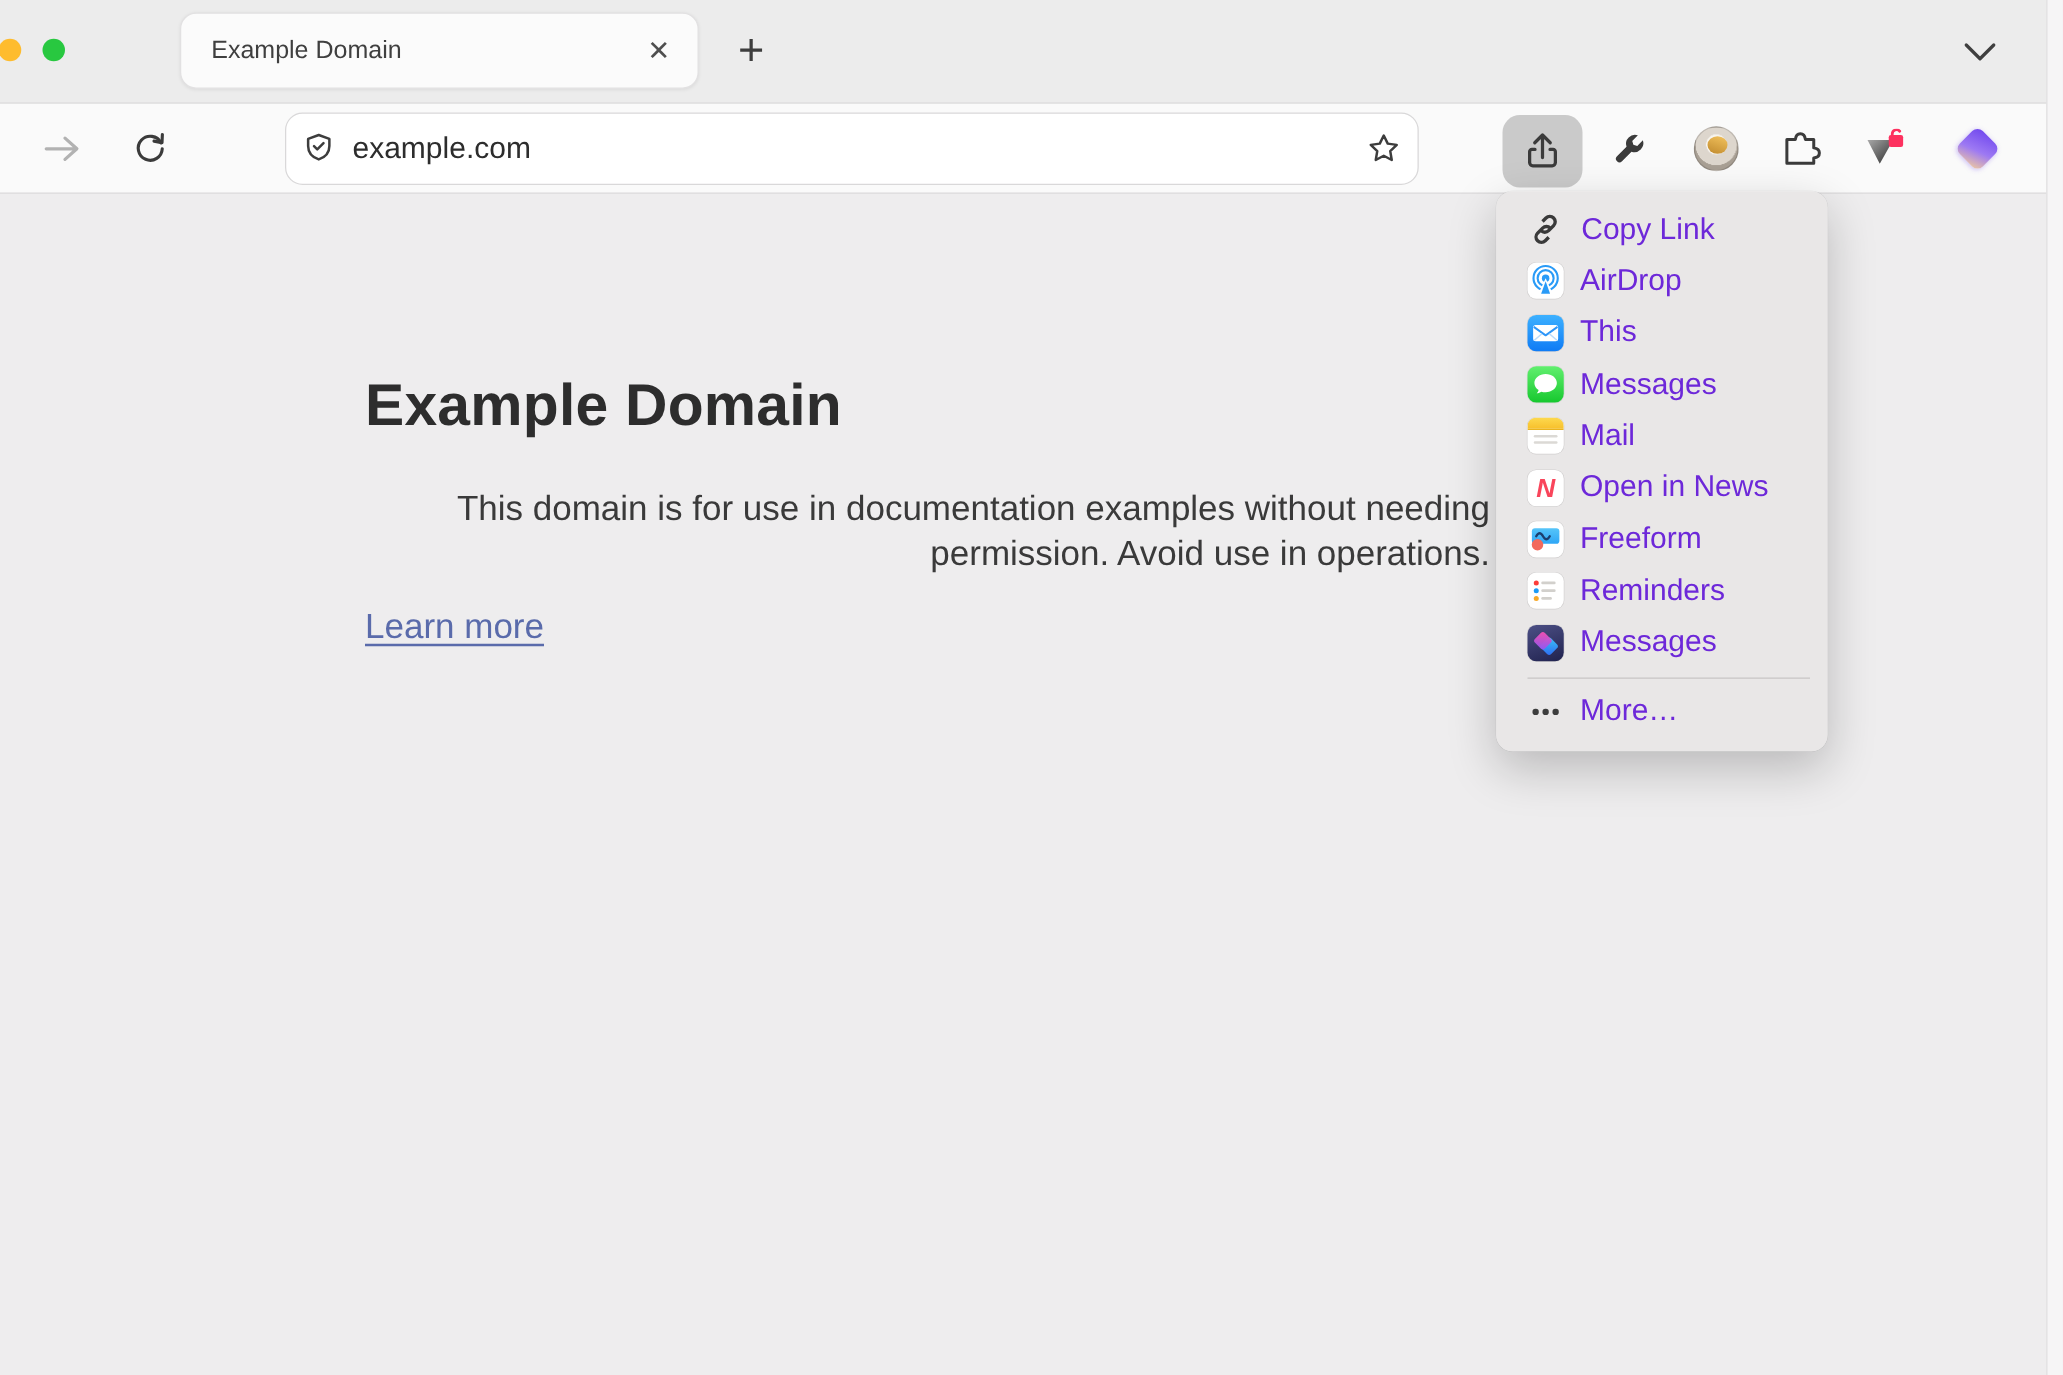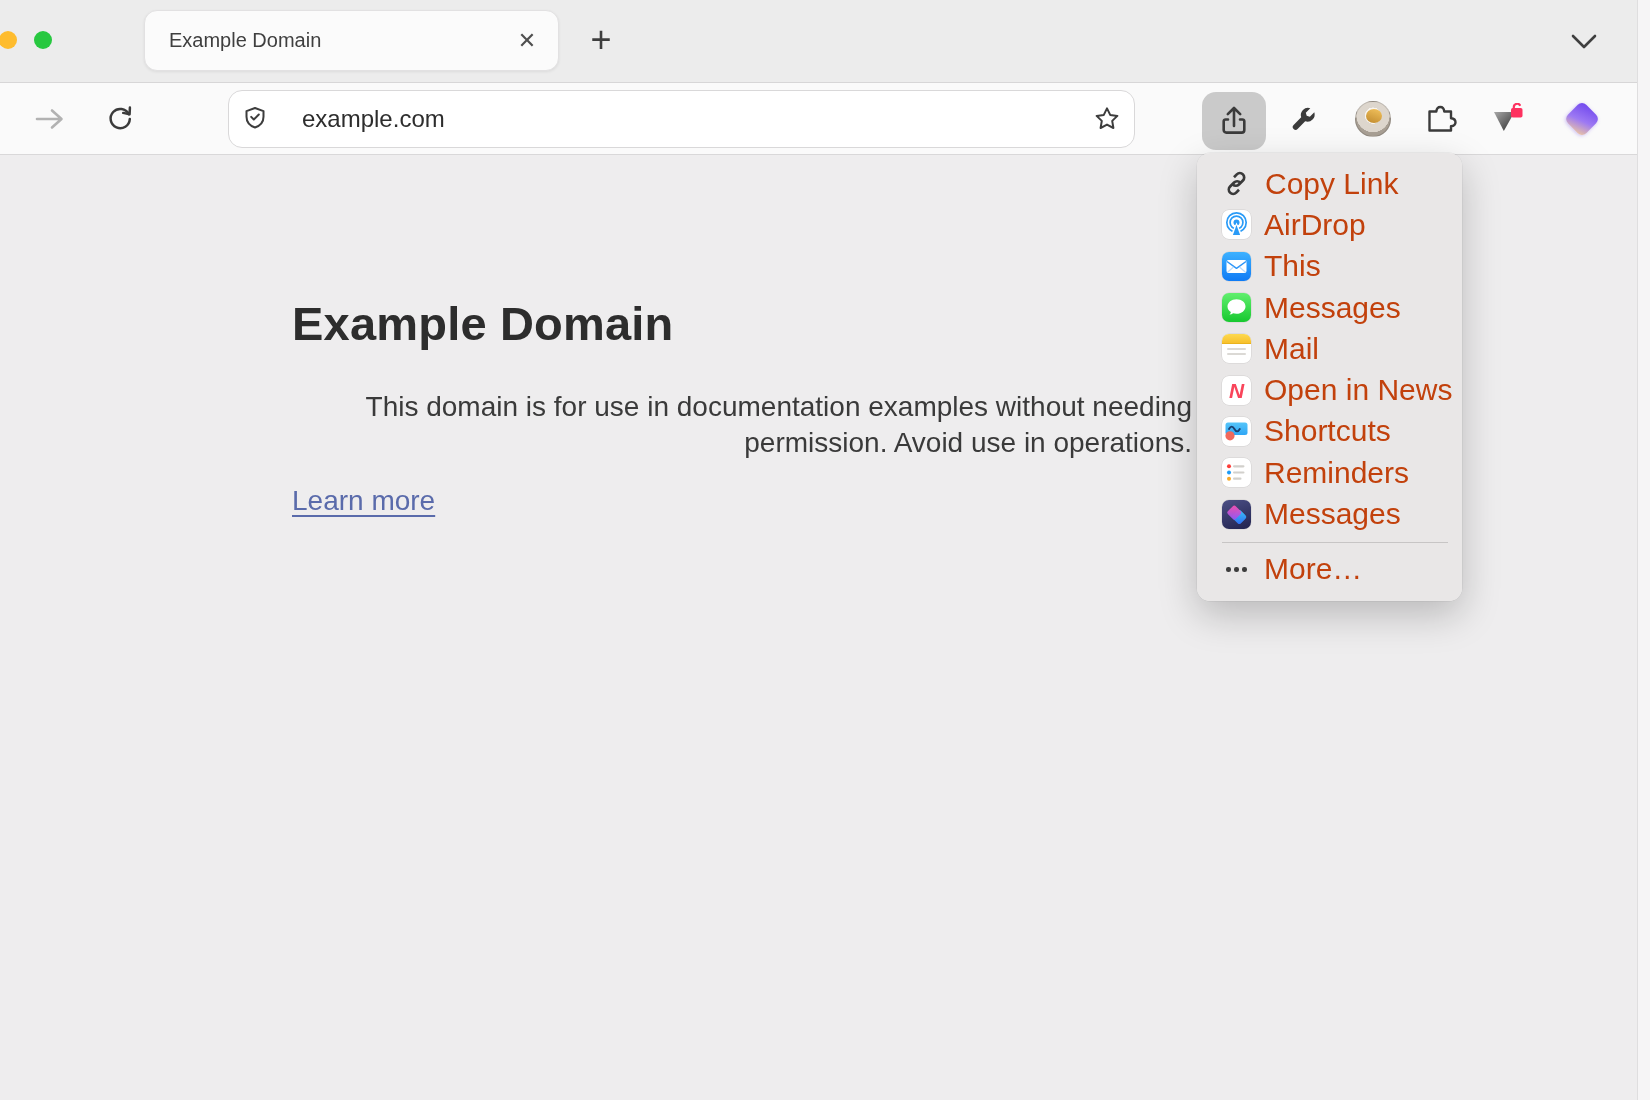--- a/index.html
+++ b/index.html
@@ -14,31 +14,31 @@
   .tl.green{left:34px;background:#28c840;}
   .tab{position:absolute;left:144px;top:10px;width:415px;height:61px;background:#fbfbfb;border:1px solid #e2e1e2;border-radius:13px;box-shadow:0 1px 3px rgba(0,0,0,.07);display:flex;align-items:center;box-sizing:border-box;}
   .tab-title{margin-left:24px;font-size:20px;color:#3f3f3f;flex:1;white-space:nowrap;overflow:hidden;}
   .tab-close{margin-right:16px;width:30px;height:30px;display:flex;align-items:center;justify-content:center;font-size:22px;color:#4f4f4f;border-radius:7px;cursor:default;}
   .newtab{position:absolute;left:582px;top:21px;width:38px;height:38px;display:flex;align-items:center;justify-content:center;font-size:36px;font-weight:300;color:#3d3d3d;}
   .tab-overview{position:absolute;left:1566px;top:30px;width:36px;height:24px;display:flex;align-items:center;justify-content:center;}
 
   
   .toolbar{position:absolute;left:0;top:83px;width:1637px;height:71px;background:#fafafa;border-bottom:1px solid #d9d8d9;}
   .tbtn{position:absolute;top:0;height:71px;display:flex;align-items:center;justify-content:center;}
-  .addressbar{position:absolute;left:228px;top:7px;width:907px;height:58px;background:#ffffff;border:1.5px solid #d9d8d9;border-radius:14px;box-sizing:border-box;display:flex;align-items:center;padding:0 12px;gap:20px;}
+  .addressbar{position:absolute;left:228px;top:7px;width:907px;height:58px;background:#ffffff;border:1.5px solid #d9d8d9;border-radius:14px;box-sizing:border-box;display:flex;align-items:center;padding:0 12px;}
   .url-text{margin-left:13px;font-size:24px;color:#2d2d2d;flex:1;}
   .share-btn{position:absolute;left:1202px;top:9px;width:64px;height:58px;background:#cacaca;border-radius:14px;display:flex;align-items:center;justify-content:center;}
   .avatar{width:36px;height:36px;border-radius:50%;border:1px solid rgba(0,0,0,.14);box-sizing:border-box;position:relative;background:radial-gradient(circle at 50% 40%, #f7f4ef 0%, #f7f4ef 30%, #ddd6cd 31% 62%, #a89f94 63% 100%);overflow:hidden;}
   .avatar:after{content:"";position:absolute;left:10px;top:7px;width:16px;height:14px;border-radius:50%;background:linear-gradient(200deg,#f3c35e,#c08a2e);}
   .diamond{width:26px;height:26px;border-radius:6px;transform:rotate(45deg);background:linear-gradient(160deg,#6f46ee 0%,#9d79f3 55%,#efc9a0 100%);box-shadow:0 1px 4px rgba(111,70,238,.35);}
 
   
   .menu{position:absolute;left:1197px;top:153px;width:265px;background:rgba(233,231,231,.98);border-radius:13px;box-shadow:0 14px 38px rgba(0,0,0,.22),0 0 0 .5px rgba(0,0,0,.08);padding:10px 0 11px;z-index:10;}
   .mrow{height:41.3px;display:flex;align-items:center;gap:13px;padding:0 14px 0 25px;}
-  .mrow .lbl{font-size:30px;color:#c2410c;white-space:nowrap;}
+  .mrow .lbl{font-size:24px;color:#6d28d9;white-space:nowrap;}
   .tile{width:29px;height:29px;border-radius:7px;flex:none;position:relative;overflow:hidden;box-shadow:0 0 0 .5px rgba(0,0,0,.10);}
   .tile.white{background:#fff;}
   .tile.mail{background:linear-gradient(180deg,#3db1ff,#0f7bf5);}
   .tile.msg{background:linear-gradient(180deg,#61ef6e,#17c82f);}
   .tile.shortcuts{background:linear-gradient(160deg,#4d5086 0%,#20224e 100%);}
   .nosq{width:31px;height:31px;flex:none;margin-left:-1px;display:flex;align-items:center;justify-content:center;}
   .notes-band{position:absolute;left:0;top:0;width:29px;height:9px;background:linear-gradient(180deg,#fdd94f,#f7c02c);border-bottom:1px solid #eab31d;}
   .notes-line{position:absolute;left:5px;width:19px;height:2px;border-radius:1px;background:#dbd9d5;}
   .mdivider{height:1px;background:#c7c5c5;margin:7px 14px 6px 25px;}
   .dots{width:29px;flex:none;display:flex;align-items:center;justify-content:center;gap:3.5px;}
@@ -222,21 +222,21 @@
                 <linearGradient id="fb" x1="0" y1="0" x2="0" y2="1">
                   <stop offset="0" stop-color="#56c5f9"></stop>
                   <stop offset="1" stop-color="#2ea6f6"></stop>
                 </linearGradient>
               </defs>
             <rect x="3.5" y="5.5" width="22" height="12.5" rx="2.5" fill="url(#fb)"></rect>
             <path d="M7 12c1.8-3.2 3.6-3.2 5.4 0s3.6 3.2 5.4 0" fill="none" stroke="#1c3f6e" stroke-width="1.9" stroke-linecap="round"></path>
             <circle cx="8" cy="18.8" r="4.6" fill="#f2695c"></circle>
           </svg>
         </span>
-        <span class="lbl">Shortcuts</span>
+        <span class="lbl">Freeform</span>
       </div>
 
       <div class="mrow">
         <span class="tile white">
           <svg width="29" height="29" viewBox="0 0 29 29">
             <circle cx="7" cy="8.3" r="2" fill="#fc3d39"></circle>
               <rect x="11" y="7.2" width="11.5" height="2.2" rx="1.1" fill="#d2d0cc"></rect>
             <circle cx="7" cy="14.5" r="2" fill="#1d9bf6"></circle>
               <rect x="11" y="13.4" width="11.5" height="2.2" rx="1.1" fill="#d2d0cc"></rect>
             <circle cx="7" cy="20.7" r="2" fill="#f8a929"></circle>

